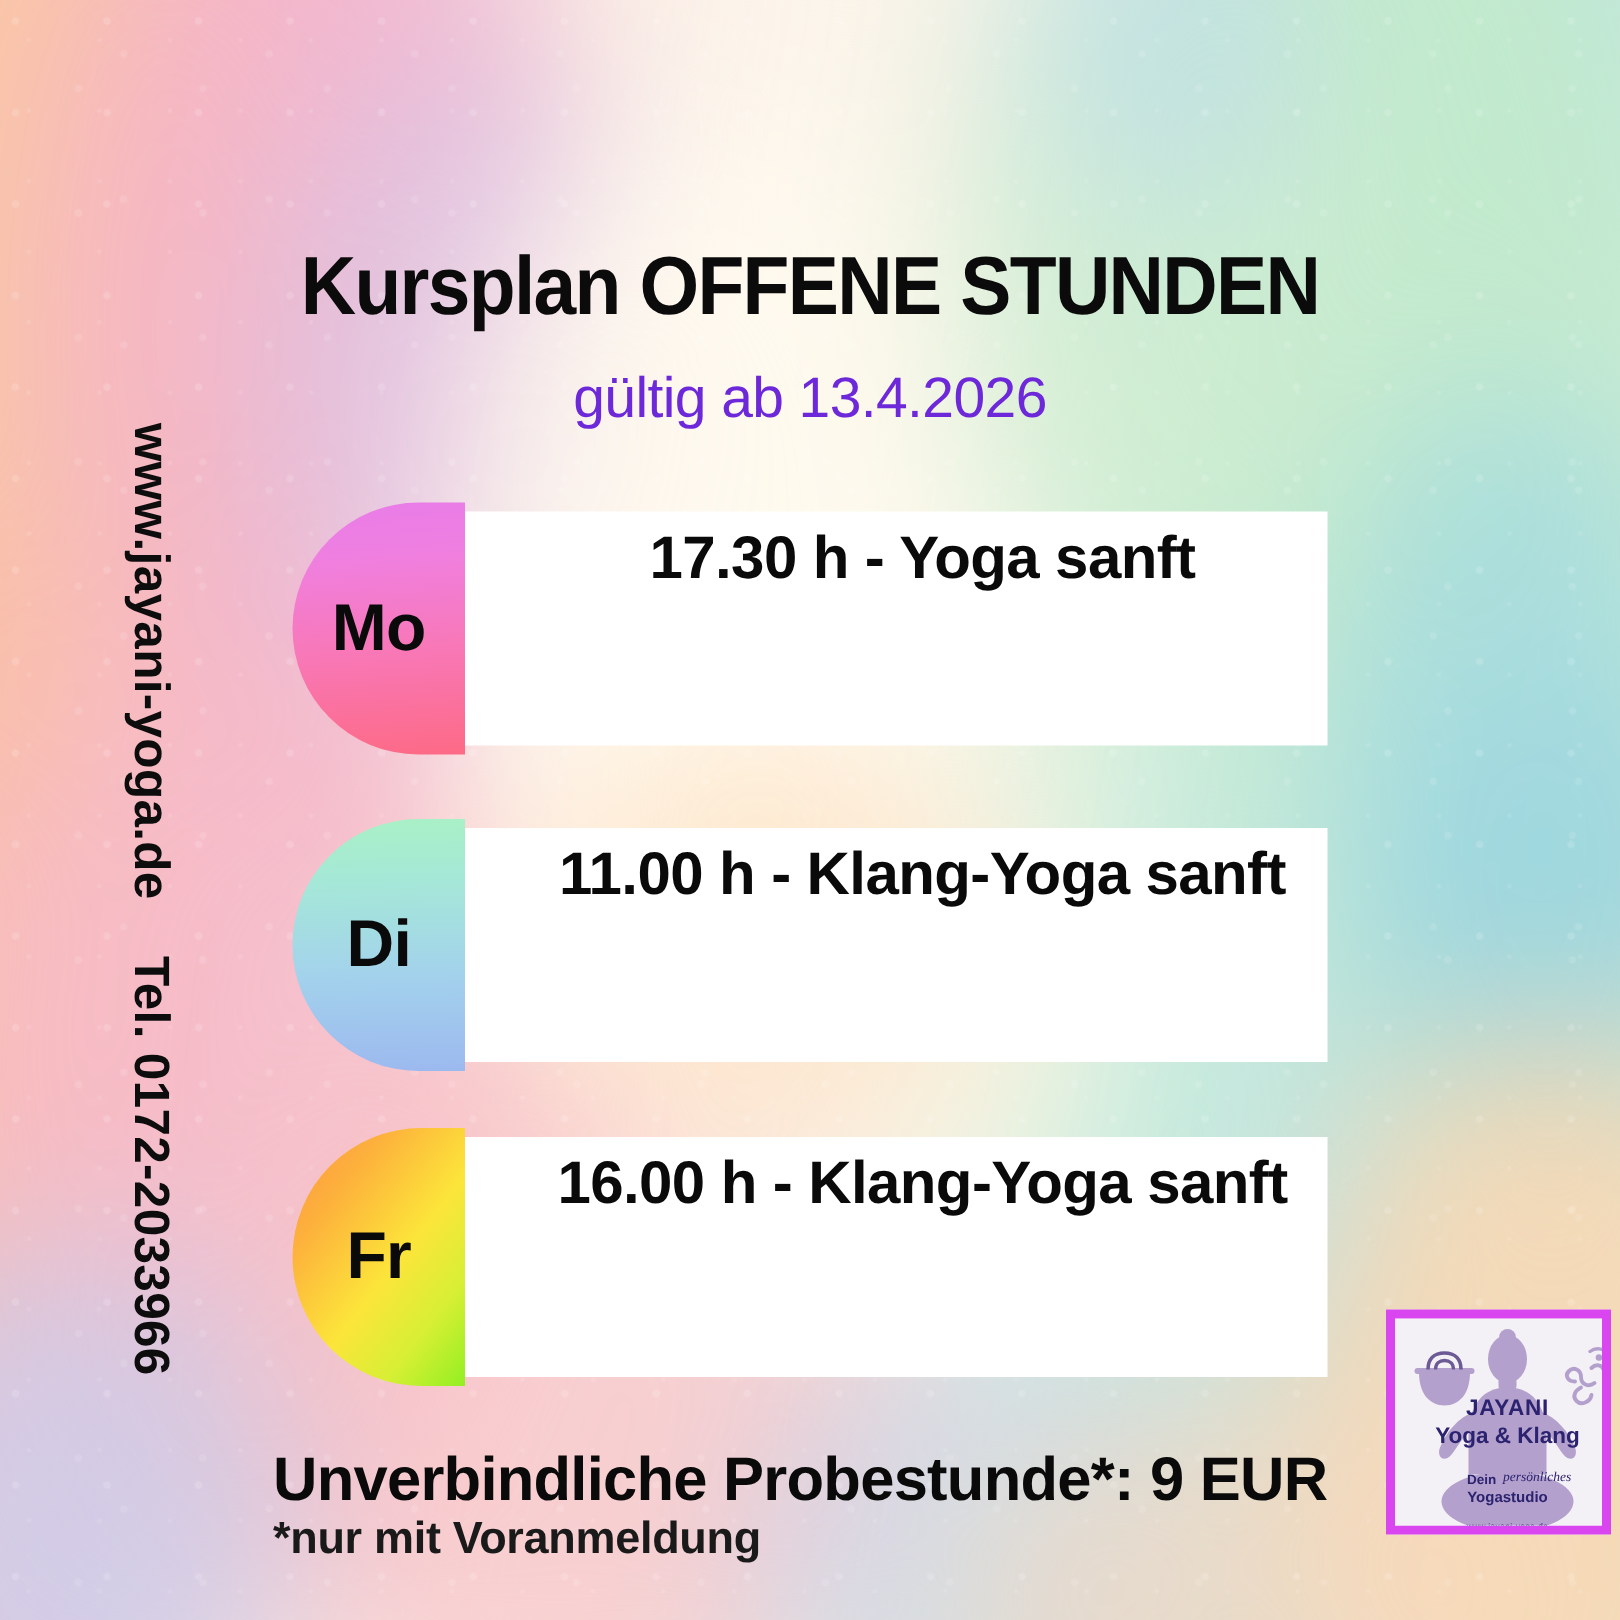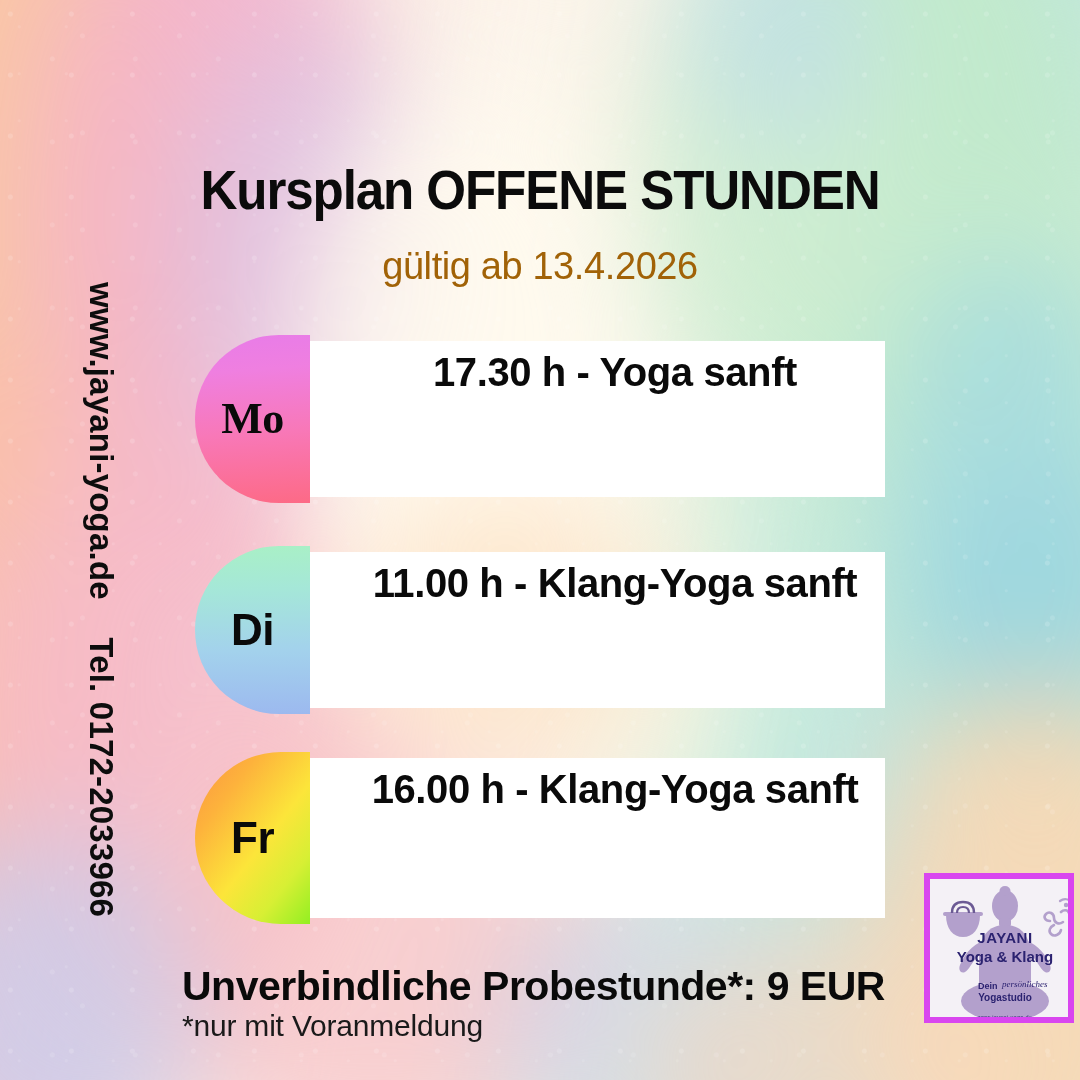--- a/index.html
+++ b/index.html
@@ -157,21 +157,21 @@
   }
 
   .validity {
     position: absolute;
     top: 247px;
     left: 0; right: 0;
     text-align: center;
     font-size: 38px;
     line-height: 1.0;
     font-weight: 400;
-    color: #a16207;
+    color: #6d28d9;
     letter-spacing: -0.4px;
     white-space: nowrap;
   }
 
   
   .vertical-contact {
     position: absolute;
     left: 82px;
     top: 282px;
     height: 700px;
@@ -228,21 +228,20 @@
   .badge-label {
     font-size: 44px;
     font-weight: 700;
     color: #0a0a0a;
     letter-spacing: -0.5px;
     line-height: 1;
   }
 
   .badge-mo {
     background: linear-gradient(176deg, #e87ce8 0%, #ef7fe0 22%, #f878b8 58%, #fd6a86 100%);
-    font-family: Liberation Serif, serif;
   }
   .badge-di {
     background: linear-gradient(179deg, #a9f0c6 0%, #a5e7d8 26%, #a3d2ec 62%, #9cb9ef 100%);
   }
   .badge-fr {
     background: linear-gradient(128deg, #fb9442 0%, #fdb23c 26%, #fce53a 56%, #d7ef34 78%, #93ef22 100%);
   }
 
   .slot {
     font-size: 40px;
@@ -275,21 +274,21 @@
     font-weight: 700;
     color: #0a0a0a;
     letter-spacing: -0.5px;
     white-space: nowrap;
   }
   .trial-note {
     position: absolute;
     left: 182px;
     top: 1009px;
     font-size: 30px;
-    font-weight: 400;
+    font-weight: 700;
     color: #1a1a1a;
     letter-spacing: -0.2px;
     white-space: nowrap;
   }
 
   
   .logo {
     position: absolute;
     left: 924px;
     top: 873px;

